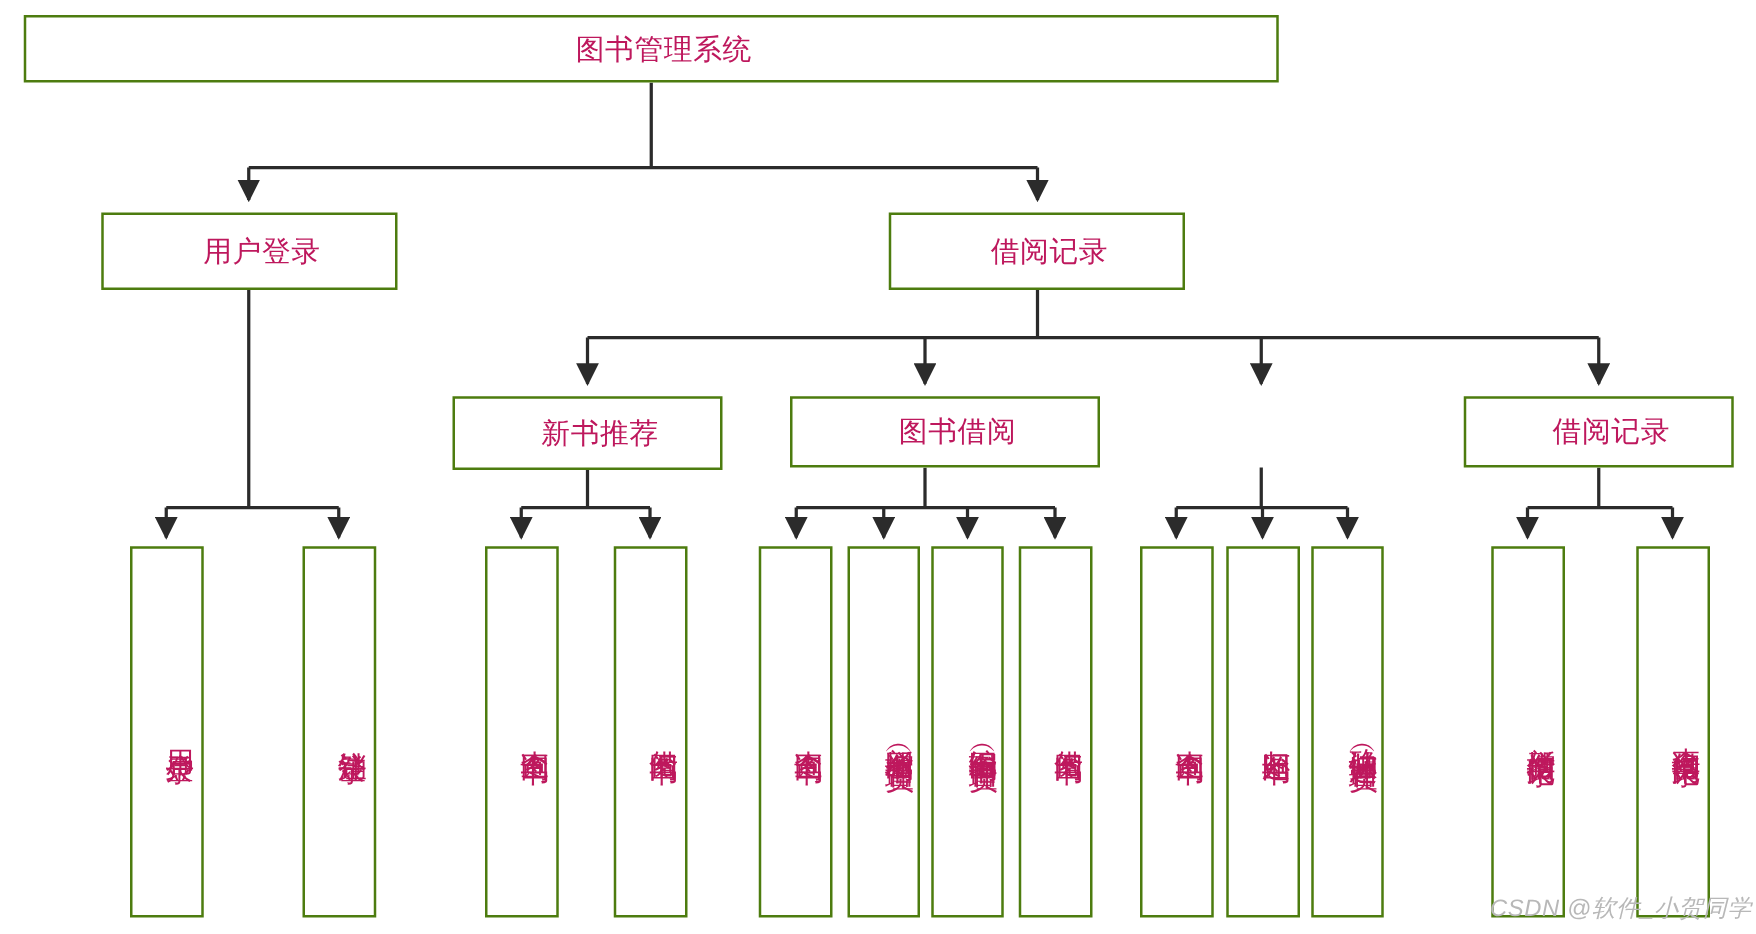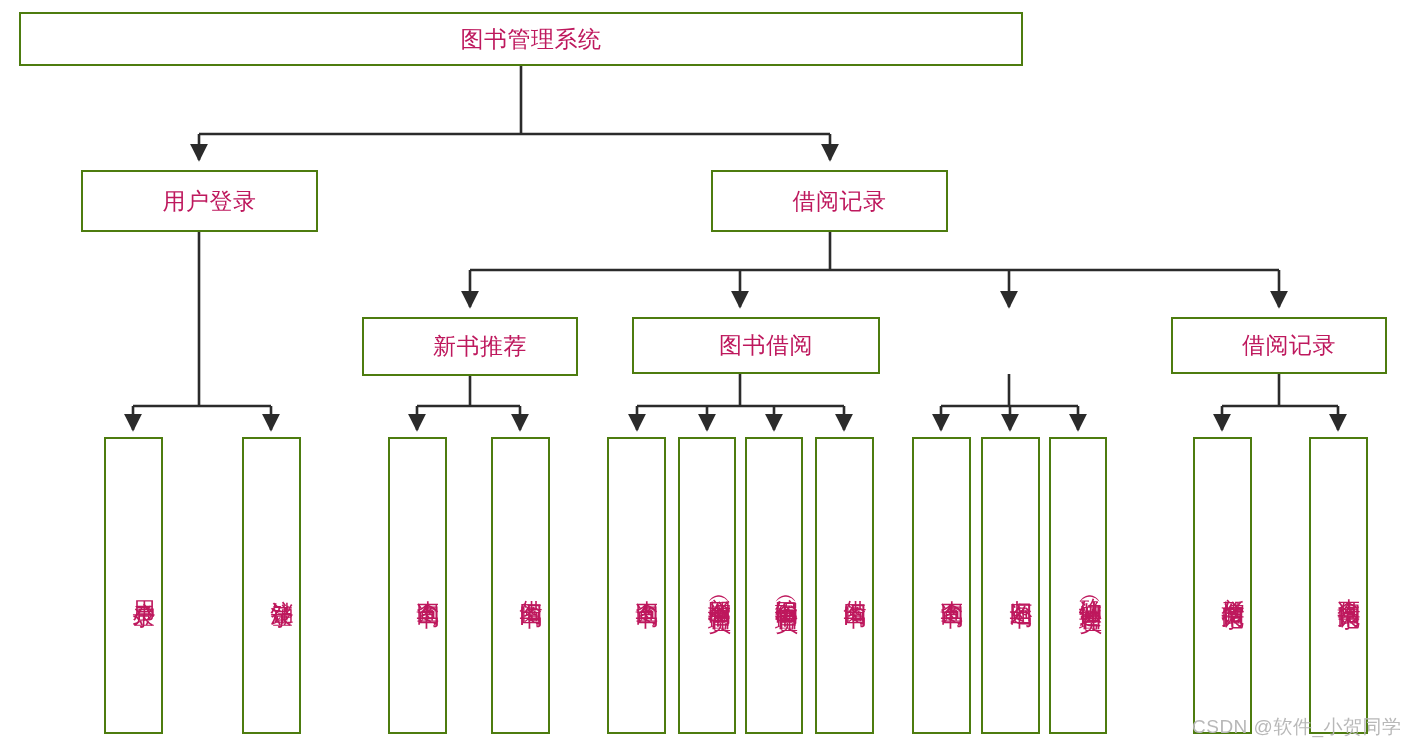--- a/index.html
+++ b/index.html
@@ -141,15 +141,15 @@
   <div class="node node-v" style="left:745px; top:437px; width:58px; height:297px;">编辑图书（管理员）</div>
   <div class="node node-v mid" style="left:815px; top:437px; width:59px; height:297px;">借阅图书</div>
 
   <div class="node node-v mid" style="left:912px; top:437px; width:59px; height:297px;">查询图书</div>
   <div class="node node-v mid" style="left:981px; top:437px; width:59px; height:297px;">归还图书</div>
   <div class="node node-v" style="left:1049px; top:437px; width:58px; height:297px;">确认归还（管理员）</div>
 
   <div class="node node-v mid" style="left:1193px; top:437px; width:59px; height:297px;">新增借阅记录</div>
   <div class="node node-v mid" style="left:1309px; top:437px; width:59px; height:297px;">查询借阅记录</div>
 
-  <div class="watermark" style="left:1192px; top:714px;">CSDN @软件_小贺同学</div>
+  <div class="watermark" style="left:1192px; top:714px;font-style:italic;">CSDN @软件_小贺同学</div>
 
 </div>
 
 </body></html>

